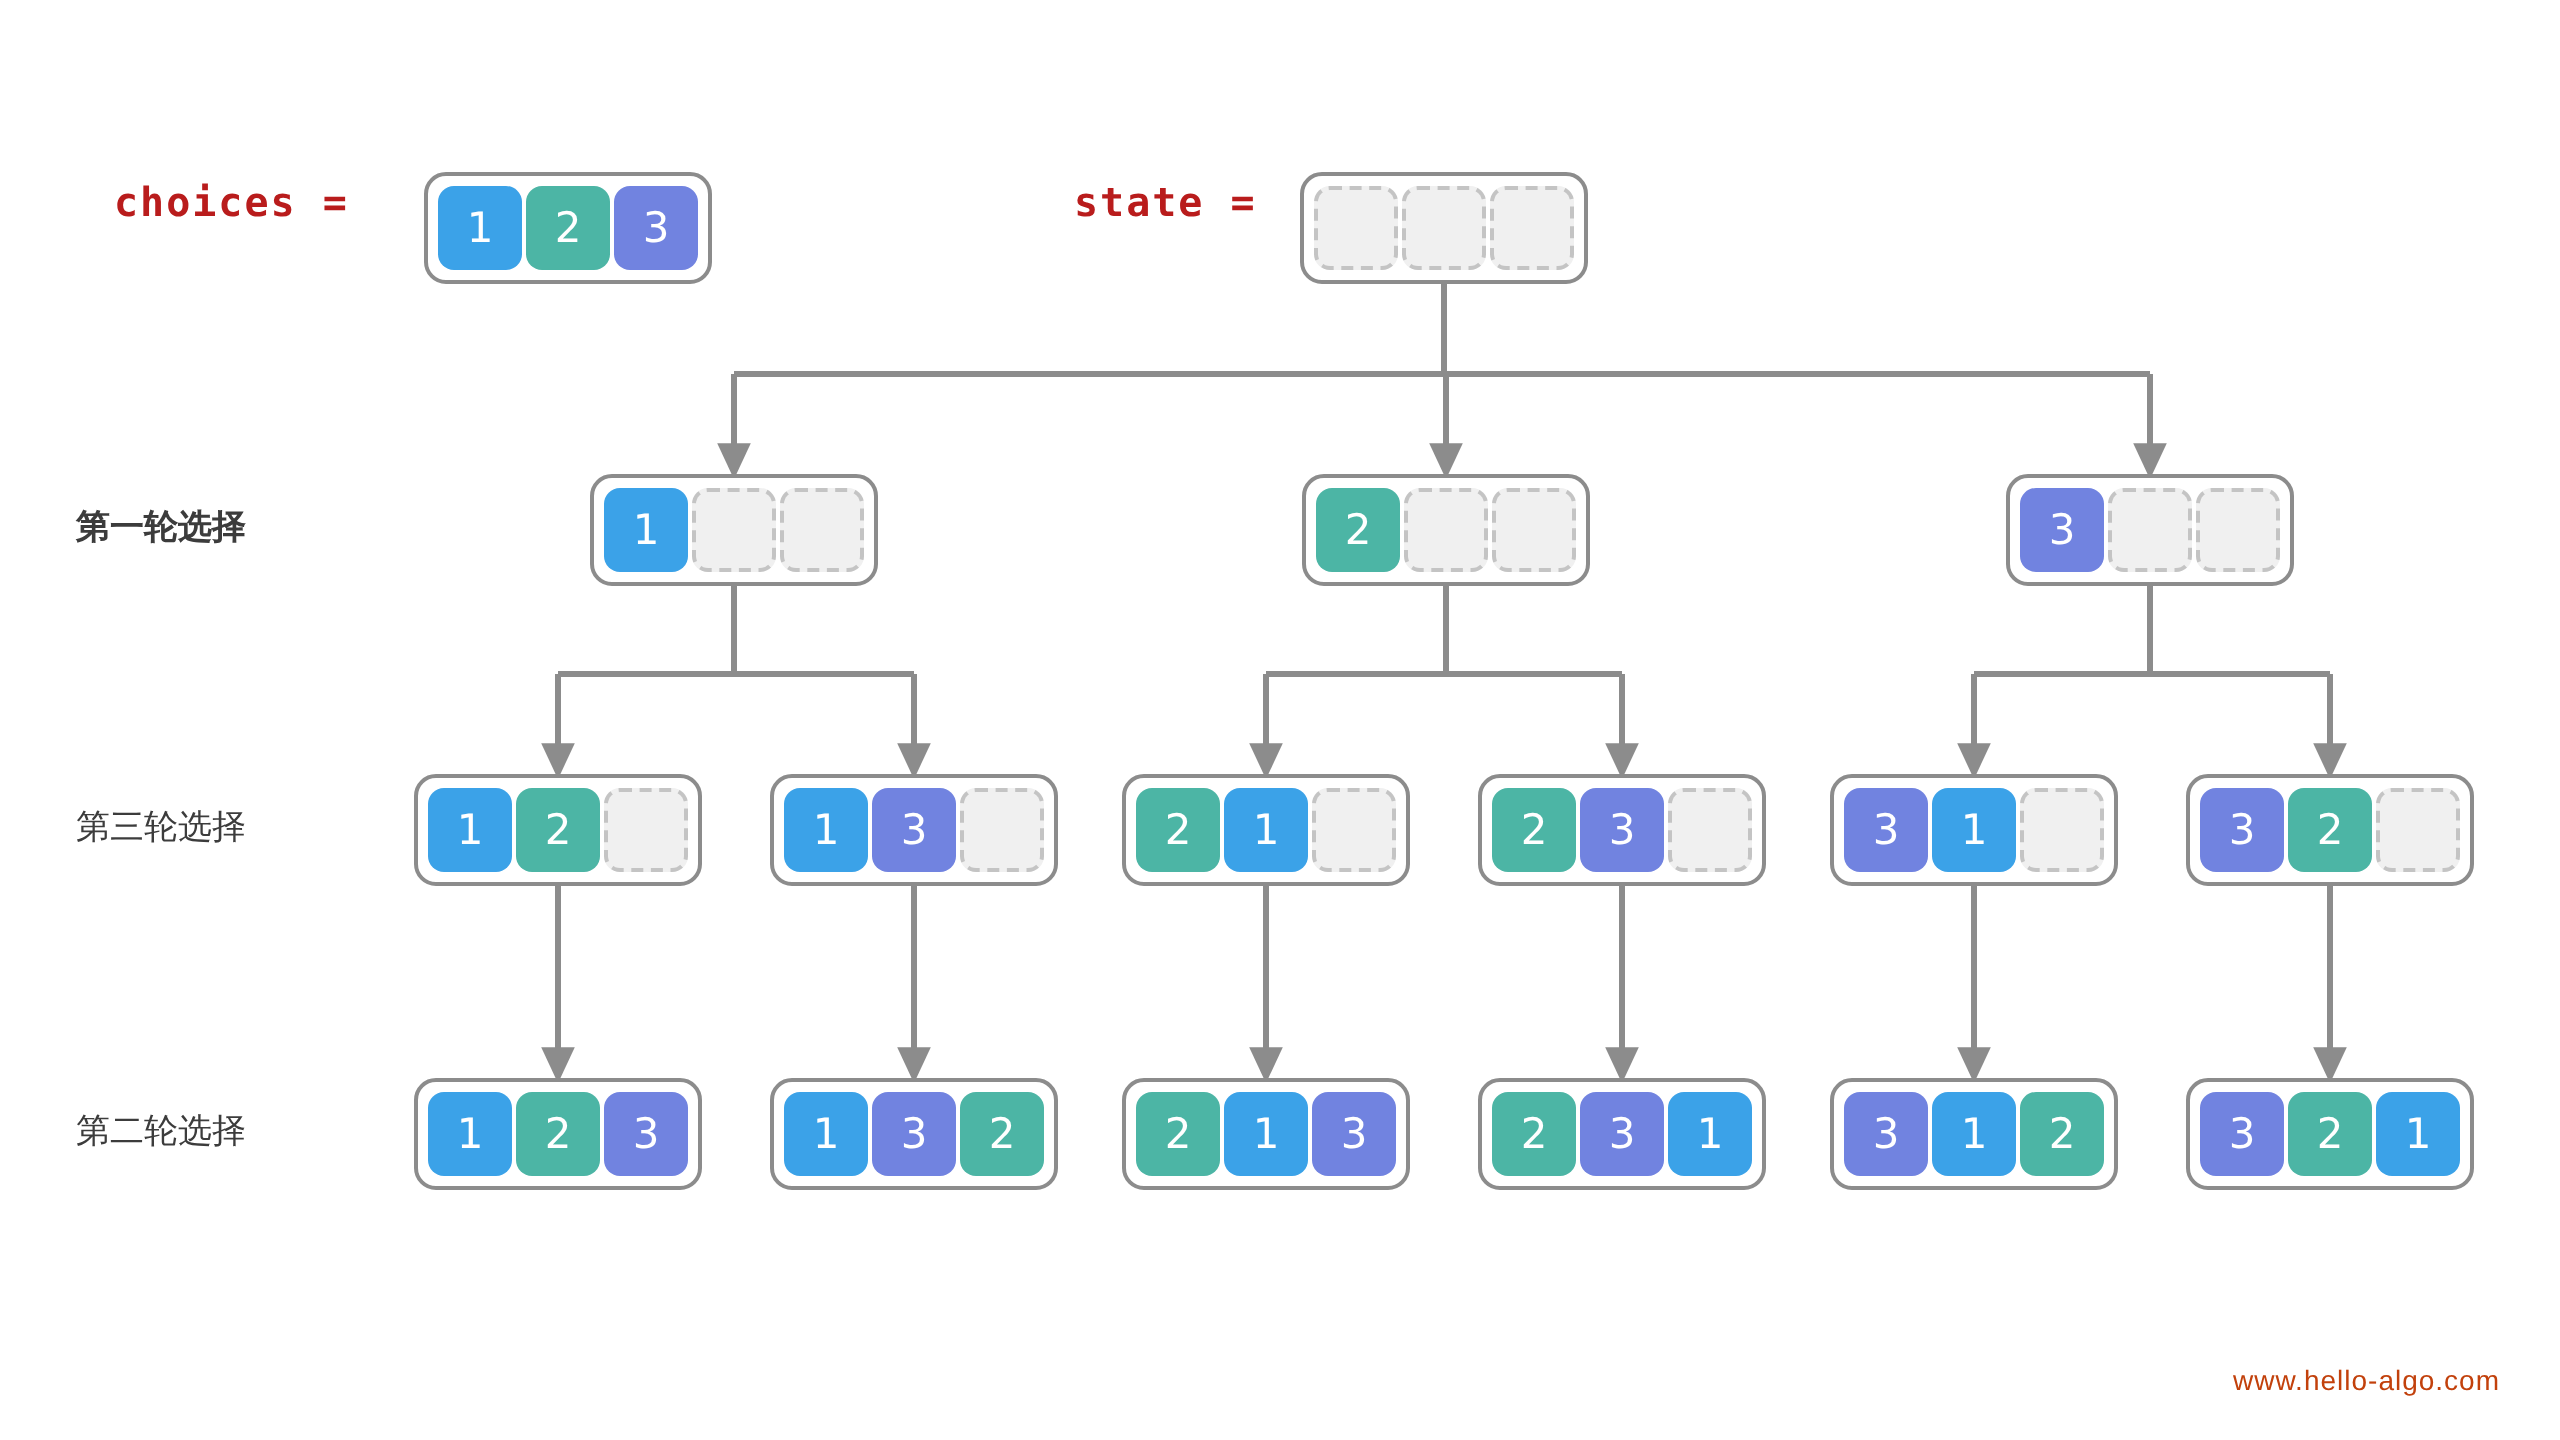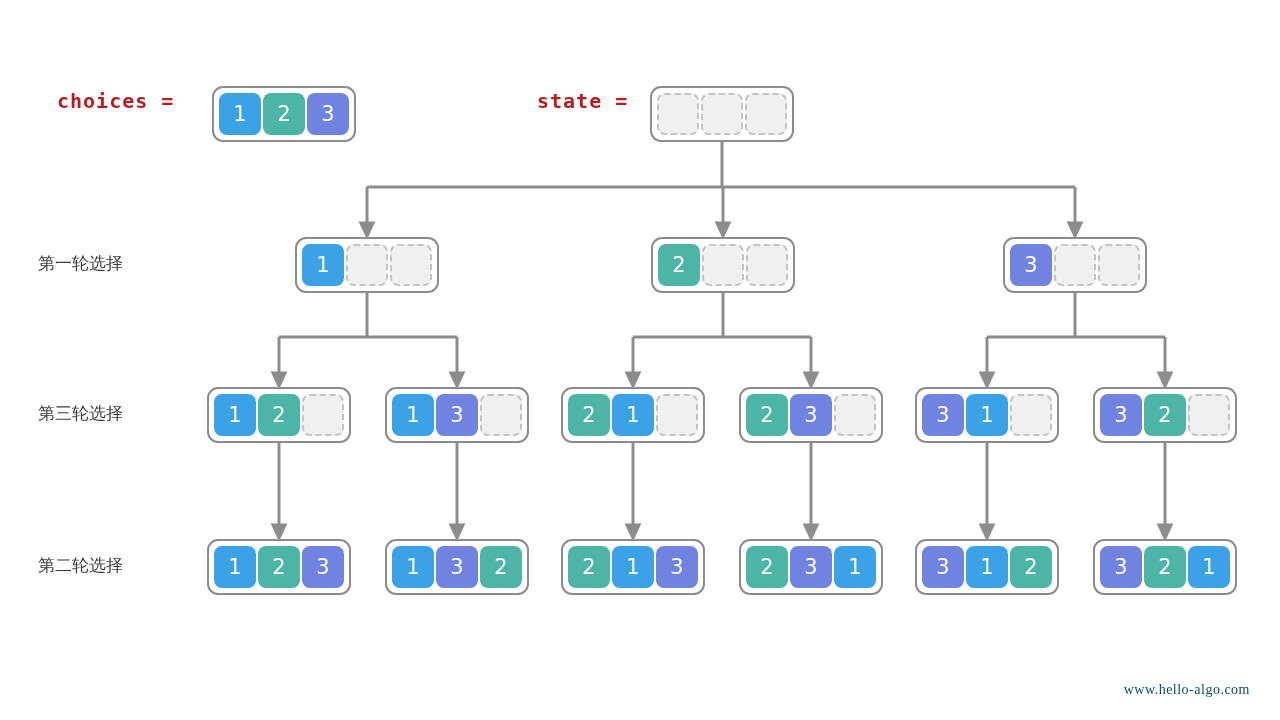--- a/index.html
+++ b/index.html
@@ -46,23 +46,23 @@
     position: absolute;
     font-family: "DejaVu Sans", "Liberation Sans", sans-serif;
     font-size: 17px;
     color: #3c3c3c;
     white-space: nowrap;
   }
   .watermark {
     position: absolute;
     right: 30px;
     bottom: 22px;
-    font-family: Liberation Serif, serif;
+    font-family: Liberation Sans, sans-serif;
     font-size: 14px;
-    color: #0c4a6e;
+    color: #c2410c;
     letter-spacing: .5px;
   }
 
   
   .array-node {
     position: absolute;
     display: flex;
     align-items: center;
     gap: 2px;
     padding: 5px;
@@ -133,21 +133,21 @@
       <div class="array-node" style="left: 212px; top: 86px;">
         <div class="cell" style="background: rgb(59, 162, 232);">1</div>
         <div class="cell" style="background: rgb(76, 181, 165);">2</div>
         <div class="cell" style="background: rgb(113, 131, 224);">3</div>
       </div>
       <div class="array-node" style="left: 650px; top: 86px;">
         <div class="cell empty"></div>
         <div class="cell empty"></div>
         <div class="cell empty"></div>
       </div>
-      <div class="row-label" style="left: 38px; top: 252px;">第一轮选择</div>
+      <div class="row-label" style="left: 38px; top: 252px; font-weight: bold;">第一轮选择</div>
       <div class="row-label" style="left: 38px; top: 402px;">第三轮选择</div>
       <div class="row-label" style="left: 38px; top: 554px;">第二轮选择</div>
       <div class="array-node" style="left: 295px; top: 237px;">
         <div class="cell" style="background: rgb(59, 162, 232);">1</div>
         <div class="cell empty"></div>
         <div class="cell empty"></div>
       </div>
       <div class="array-node" style="left: 651px; top: 237px;">
         <div class="cell" style="background: rgb(76, 181, 165);">2</div>
         <div class="cell empty"></div>

